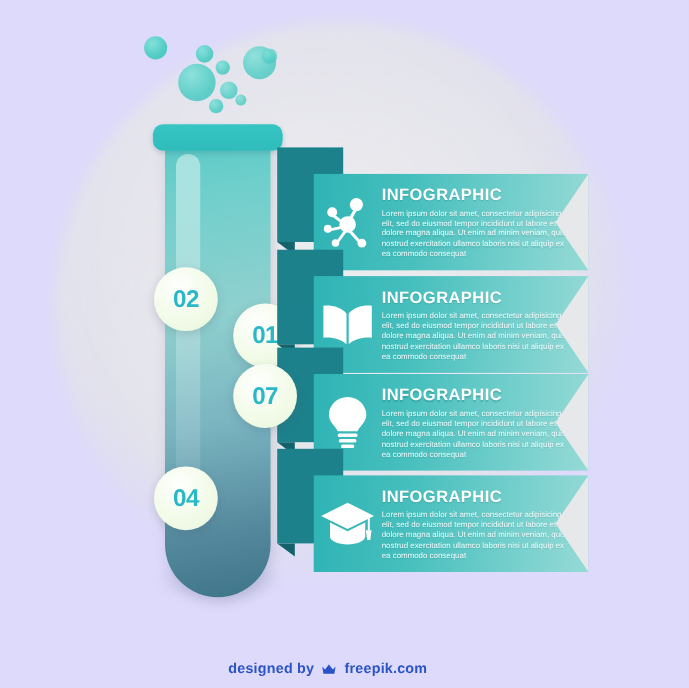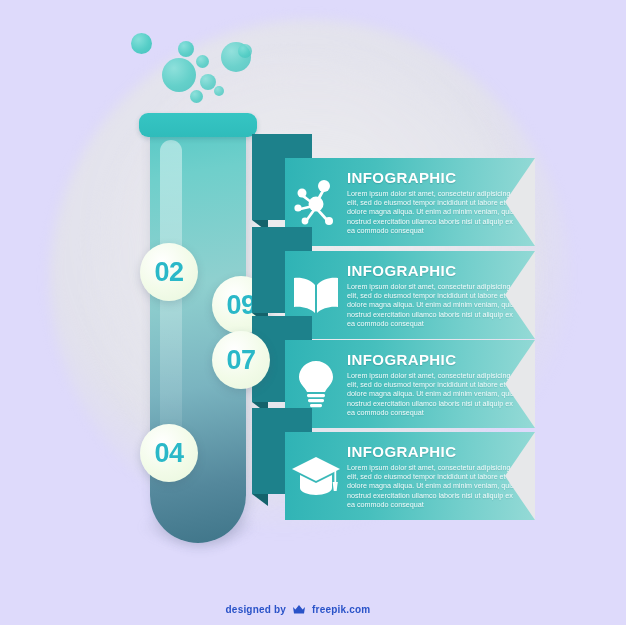--- a/index.html
+++ b/index.html
@@ -86,26 +86,26 @@
     text-shadow:0 1px 1px rgba(20,90,100,.18);
   }
 
   
   .num{
     position:absolute;width:58px;height:58px;border-radius:50%;
     background:radial-gradient(circle at 38% 32%,#ffffff 0%,#f2fbe8 55%,#e8f6dd 100%);
     box-shadow:0 3px 9px rgba(70,90,110,.22);
     display:flex;align-items:center;justify-content:center;
   }
-  .num span{font-size:27px;font-weight:bold;color:#2ab8c8;letter-spacing:-.5px;}
+  .num span{font-size:22px;font-weight:bold;color:#2ab8c8;letter-spacing:-.5px;}
 
   
   .footer{
     position:absolute;left:0;bottom:10px;width:596px;text-align:center;
-    font-size:10px;color:#2a53c8;font-weight:bold;letter-spacing:.2px;
+    font-size:13px;color:#2a53c8;font-weight:bold;letter-spacing:.2px;
   }
   .footer .crown{display:inline-block;vertical-align:-2px;margin:0 3px;}
   svg{display:block;}
 </style>
 </head>
 <body>
 
 <div id="stage">
 
   <div class="bg-circle"></div>
@@ -151,21 +151,21 @@
           </svg>
         </div>
         <div class="ribbon-text">
           <p class="ribbon-title">INFOGRAPHIC</p>
           <p class="ribbon-body">Lorem ipsum dolor sit amet, consectetur adipisicing elit, sed do eiusmod tempor incididunt ut labore et dolore magna aliqua. Ut enim ad minim veniam, quis nostrud exercitation ullamco laboris nisi ut aliquip ex ea commodo consequat</p>
         </div>
       </div>
       <div class="ribbon-notch"></div>
     </div>
     <div class="num" style="left:212px;top:150px;">
-      <span>09</span>
+      <span>01</span>
     </div>
   </div>
 
   <div class="row" style="top:219px;">
     <div class="fold"></div>
     <div class="fold-tip"></div>
     <div class="ribbon" style="width:250px;">
       <div class="ribbon-inner">
         <div class="ribbon-icon">
           <svg width="50" height="42" viewBox="0 0 50 42">

